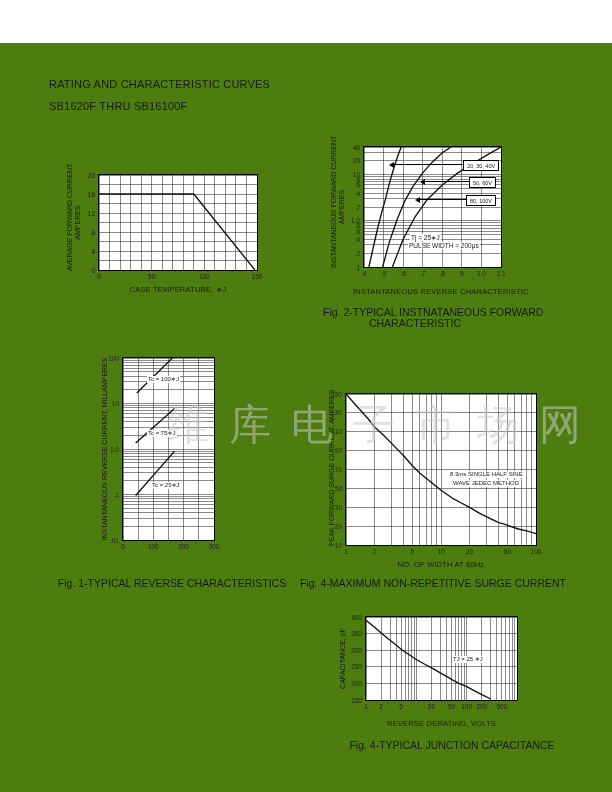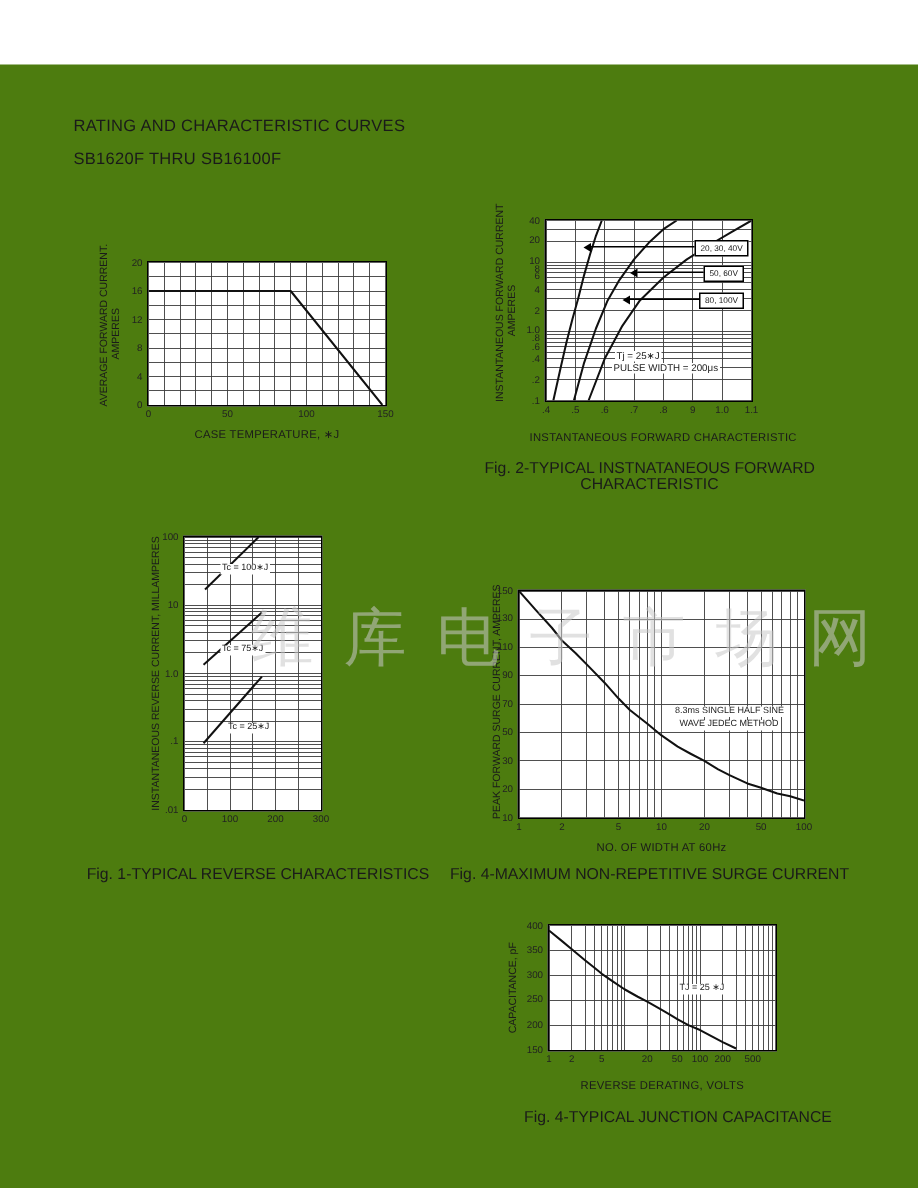--- a/index.html
+++ b/index.html
@@ -113,23 +113,23 @@
       </svg>
     </div>
   <div class="legbox" style="left:463px;top:117px">20, 30, 40V</div>
   <div class="legbox" style="left:469px;top:134px">50, 60V</div>
   <div class="legbox" style="left:466px;top:152px">80, 100V</div>
   <div class="arr" style="left:394px;top:121px;width:69px"></div>
   <div class="arr" style="left:425px;top:138px;width:44px"></div>
   <div class="arr" style="left:420px;top:156px;width:46px"></div>
   <div class="note" style="left:410px;top:191px">Tj = 25∗J</div>
   <div class="note" style="left:408px;top:199px">PULSE WIDTH = 200μs</div>
-  <div class="xlabel" style="left:353px;top:244px;width:160px">INSTANTANEOUS FORWARD CHARACTERISTIC</div>
+  <div class="xlabel" style="left:353px;top:244px;width:160px">INSTANTANEOUS REVERSE CHARACTERISTIC</div>
   <div class="caption" style="left:323px;top:263px;width:220px">Fig. 2-TYPICAL INSTNATANEOUS FORWARD</div>
-  <div class="caption" style="left:323px;top:274px;width:220px">CHARACTERISTIC</div>
+  <div class="caption" style="left:305px;top:274px;width:220px">CHARACTERISTIC</div>
 
   <div class="vlabel" style="left:101px;top:498px;width:184px">INSTANTANEOUS REVERSE CURRENT, MILLAMPERES</div>
   <div class="plot" style="left:122px;top:314px;width:93px;height:184px">
       <svg width="91" height="182">
         <line x1="0" y1="0" x2="0" y2="182" stroke="#3c3c3c" stroke-width="0.6" shape-rendering="crispEdges"></line>
         <line x1="15.166666666666666" y1="0" x2="15.166666666666666" y2="182" stroke="#3c3c3c" stroke-width="0.6" shape-rendering="crispEdges"></line>
         <line x1="30.333333333333332" y1="0" x2="30.333333333333332" y2="182" stroke="#3c3c3c" stroke-width="0.6" shape-rendering="crispEdges"></line>
         <line x1="45.5" y1="0" x2="45.5" y2="182" stroke="#3c3c3c" stroke-width="0.6" shape-rendering="crispEdges"></line>
         <line x1="60.666666666666664" y1="0" x2="60.666666666666664" y2="182" stroke="#3c3c3c" stroke-width="0.6" shape-rendering="crispEdges"></line>
         <line x1="75.83333333333334" y1="0" x2="75.83333333333334" y2="182" stroke="#3c3c3c" stroke-width="0.6" shape-rendering="crispEdges"></line>

